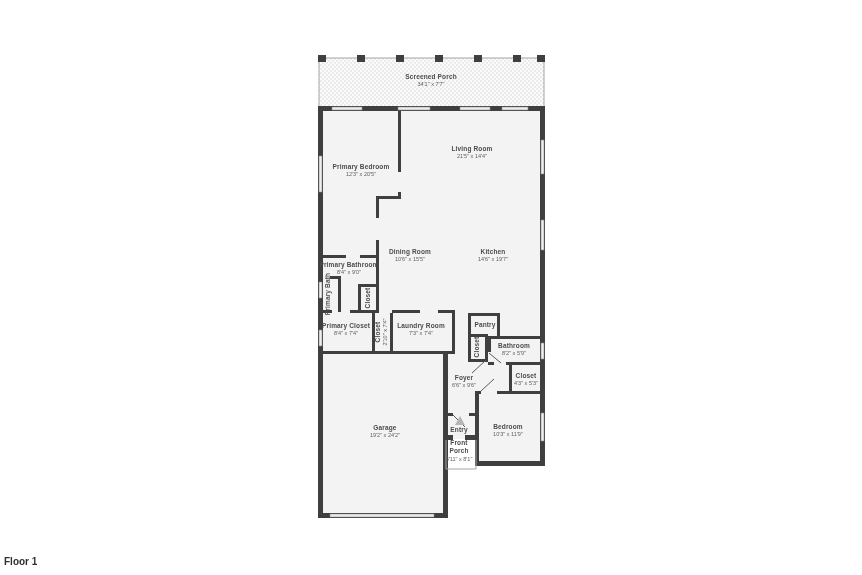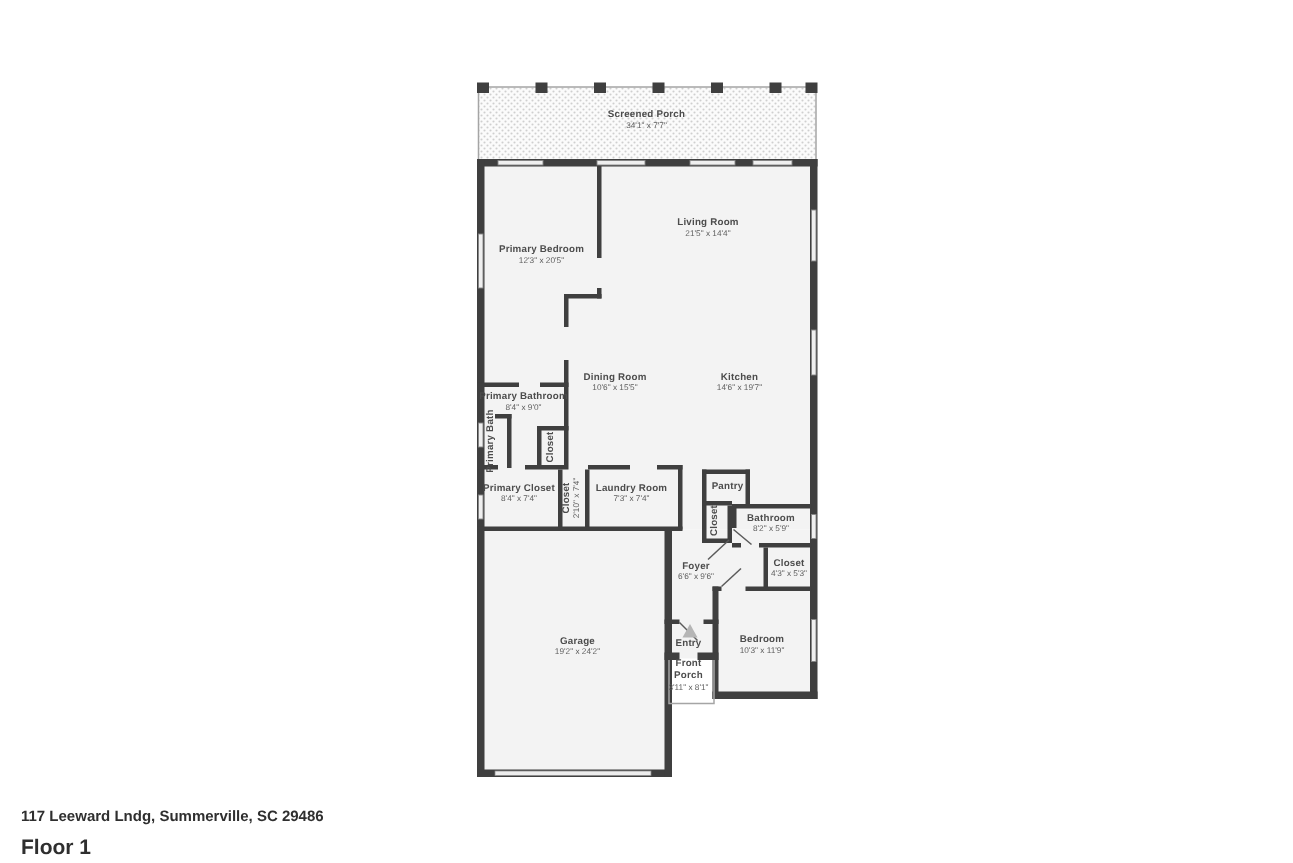--- a/index.html
+++ b/index.html
@@ -6,21 +6,21 @@
   body{font-family:"Liberation Sans", sans-serif;}
   .canvas{position:relative;width:862px;height:575px;background:#ffffff;overflow:hidden;}
   .plan-svg{position:absolute;left:0;top:0;}
   .room-label{position:absolute;transform:translate(-50%,-50%);text-align:center;
     color:#4c4c4c;line-height:1.3;white-space:nowrap;z-index:5;}
   .room-label .rn{font-size:6.5px;font-weight:700;letter-spacing:.15px;}
   .room-label .rd{font-size:5.5px;font-weight:400;color:#5e5e5e;}
   .room-label.vert{transform:translate(-50%,-50%) rotate(-90deg);}
   .room-label.wrap{white-space:normal;width:30px;}
   .footer-address{position:absolute;left:14px;top:539px;font-size:10px;font-weight:700;color:#2f2f2f;}
-  .footer-floor{position:absolute;left:14px;top:556px;font-size:14px;font-weight:700;color:#2f2f2f;}
+  .footer-floor{position:absolute;left:4px;top:556px;font-size:10px;font-weight:700;color:#2f2f2f;}
   .footer-disclaimer{position:absolute;right:32px;top:557px;font-size:7.5px;font-weight:700;color:#4a4a4a;}
 </style>
 </head>
 <body>
 
 <div class="canvas">
 
   <svg class="plan-svg" width="862" height="575" viewBox="0 0 862 575">
     <defs>
       <pattern id="porchDots" width="4" height="4" patternUnits="userSpaceOnUse">
@@ -227,16 +227,15 @@
 
   <div class="room-label" style="left:459px;top:430px">
     <div class="rn">Entry</div>
   </div>
 
   <div class="room-label wrap" style="left:459px;top:451px">
     <div class="rn">Front Porch</div>
     <div class="rd">3'11" x 8'1"</div>
   </div>
 
-  <div class="footer-address">117 Leeward Lndg, Summerville, SC 29486</div>
   <div class="footer-floor">Floor 1</div>
 
 </div>
 
 </body></html>

